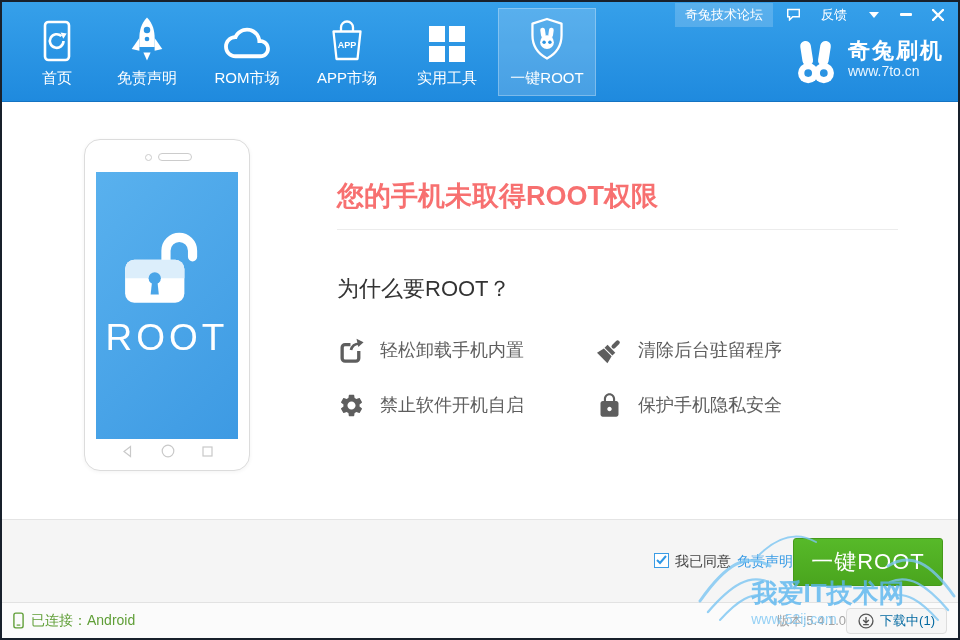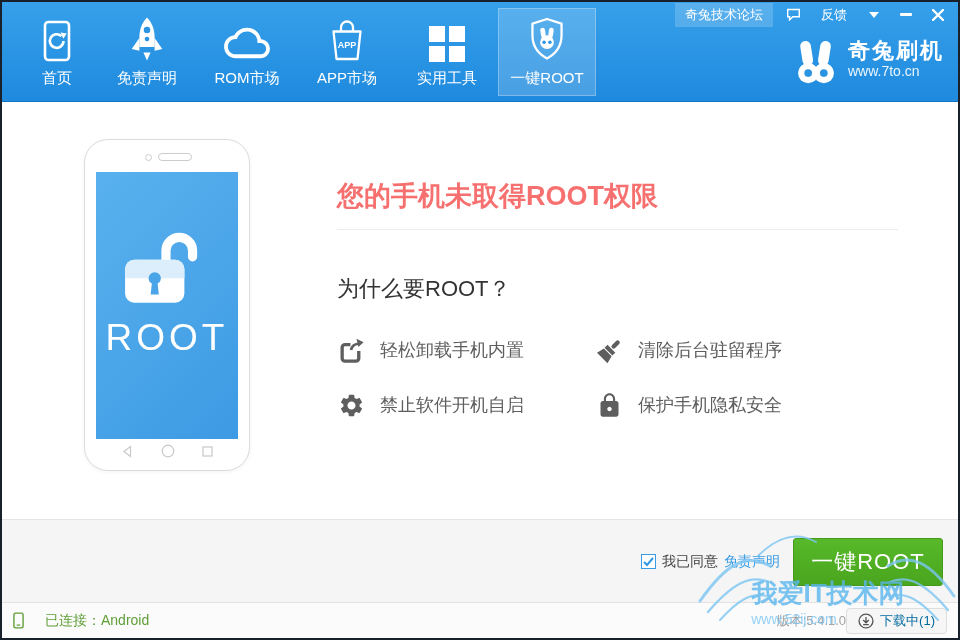--- a/index.html
+++ b/index.html
@@ -31,21 +31,21 @@
 
   .logo { position:absolute; right:14px; top:36px; display:flex; align-items:flex-start; gap:9px; }
   .logo-text { color:#fff; line-height:1.15; }
   .logo-title { font-size:22px; font-weight:bold; letter-spacing:2px; }
   .logo-url { font-size:14px; color:#eaf6ff; }
 
   
   .main { position:relative; height:417px; background:#fff; }
 
   .phone { position:absolute; left:82px; top:37px; width:166px; height:332px;
-           background:#fff; border:1px solid #dcdcdc; border-radius:24px;
+           background:#fff; border:1px solid #dcdcdc; border-radius:16px;
            box-shadow:0 1px 4px rgba(0,0,0,.05); }
   .cam-dot { position:absolute; left:60px; top:14px; width:7px; height:7px;
              border:1px solid #ccc; border-radius:50%; }
   .spk-slot { position:absolute; left:73px; top:13px; width:34px; height:8px;
               border:1px solid #ccc; border-radius:5px; }
   .screen { position:absolute; left:11px; top:32px; width:142px; height:267px;
             background:linear-gradient(135deg,#59b1ee 0%,#3d9ae3 100%);
             display:flex; flex-direction:column; align-items:center;
             justify-content:center; padding-bottom:26px; gap:12px; }
   .root-label { color:#fff; font-size:37px; letter-spacing:4px; font-family:"Liberation Sans",sans-serif; }
@@ -59,35 +59,35 @@
   .features { margin-top:32px; display:grid; grid-template-columns:258px 1fr;
               row-gap:27px; }
   .feature { display:flex; align-items:center; gap:15px; color:#5e5e5e; font-size:18px; }
   .feature .f-ico { width:28px; height:28px; flex:0 0 28px; display:flex;
                     align-items:center; justify-content:center; }
 
   
   .action-bar { position:absolute; left:0; right:0; top:517px; height:84px;
                 background:#f5f5f5; border-top:1px solid #e4e4e4; display:flex;
                 align-items:center; justify-content:flex-end; padding-right:15px; }
-  .agree { display:flex; align-items:center; gap:6px; font-size:14px; color:#444;
-           margin-right:13px; }
+  .agree { display:flex; gap:6px; font-size:14px; color:#444;
+           }
   .checkbox { width:15px; height:15px; background:#fff; border:1px solid #3a9ce5;
               display:flex; align-items:center; justify-content:center; cursor:pointer; }
   .disclaimer { color:#3a9ce5; text-decoration:none; cursor:pointer; }
   .start-btn { width:150px; height:48px; border:1px solid #459a1b; border-radius:3px;
                background:linear-gradient(180deg,#57b929 0%,#4aa51e 100%);
                color:#fff; font-size:22px; letter-spacing:1px; cursor:pointer;
                font-family:"Liberation Sans","DejaVu Sans",sans-serif; }
 
   
   .status-bar { position:absolute; left:0; right:0; bottom:0; height:36px;
                 background:#fbfbfb; border-top:1px solid #e2e2e2; display:flex;
                 align-items:center; justify-content:space-between; padding:0 11px; }
-  .conn { display:flex; align-items:center; gap:21px; color:#5f9e36; font-size:14px; }
+  .conn { display:flex; align-items:center; gap:7px; color:#5f9e36; font-size:14px; }
   .sb-right { display:flex; align-items:center; }
   .version { color:#a3a3a3; font-size:13px; }
   .dl-btn { display:flex; align-items:center; gap:6px; padding:3px 11px;
             border:1px solid #ddd; border-radius:4px; background:#f6f6f6;
             color:#0369a1; font-size:13px; cursor:pointer; }
 
   
   .watermark { position:absolute; right:0; bottom:0; width:260px; height:112px;
                pointer-events:none; opacity:.8; }
 </style>

